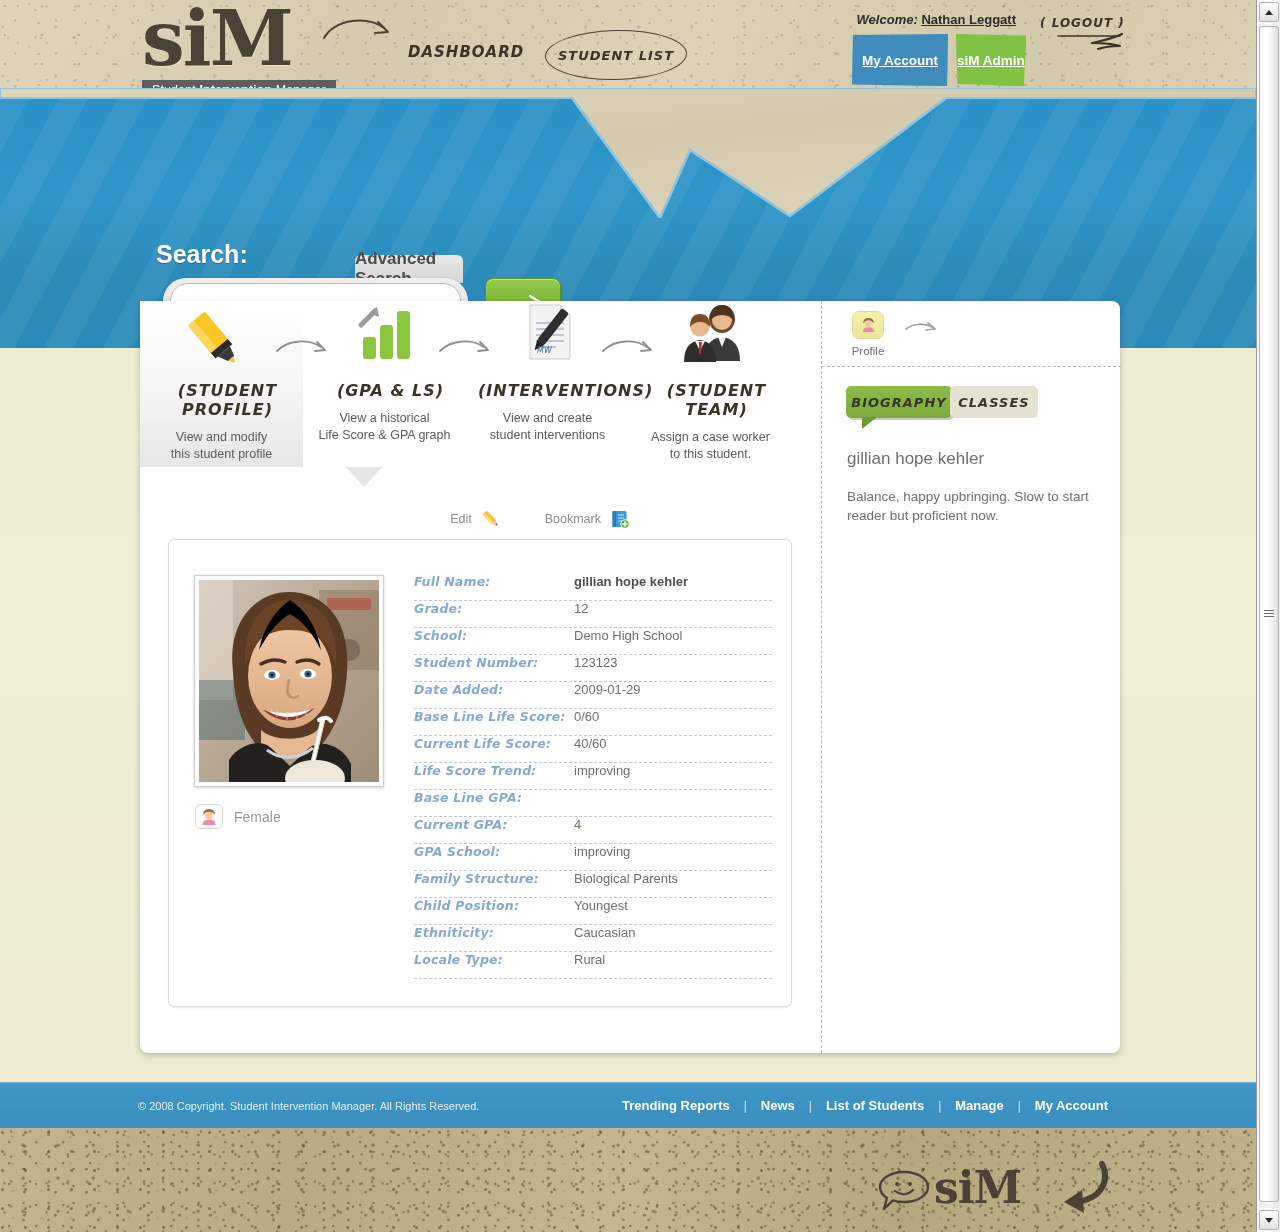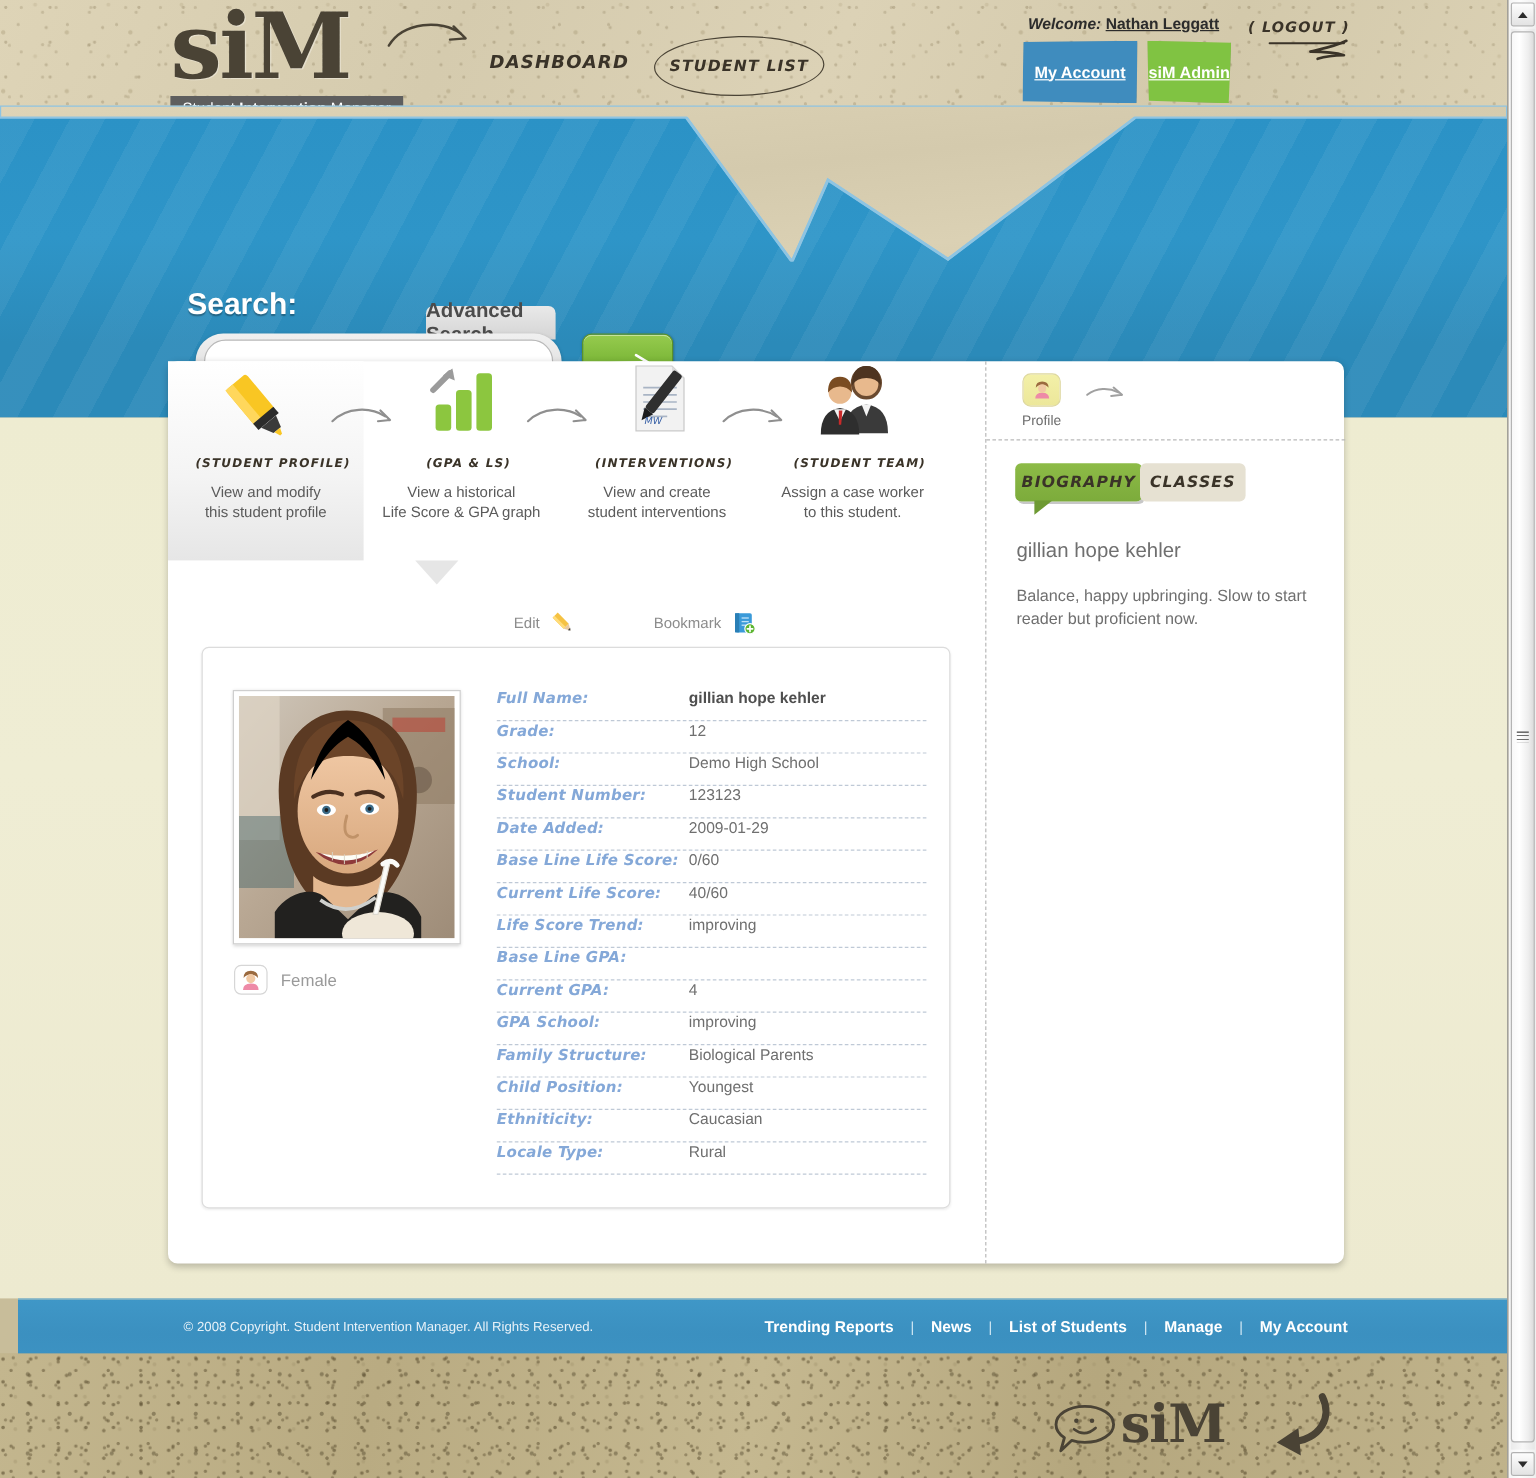--- a/index.html
+++ b/index.html
@@ -167,29 +167,29 @@
     background:#fff; border-radius:8px; box-shadow:0 2px 6px rgba(0,0,0,.22); }
   #card-left { position:absolute; left:0; top:0; width:680px; height:752px; }
   #card-right { position:absolute; left:681px; top:0; width:299px; height:752px;
     border-left:1px dashed #b9b9b9; }
 
   
   #iconnav { position:absolute; left:0; top:0; width:680px; height:166px; }
   .icon-cell { position:absolute; top:0; width:163px; height:166px; text-align:center; cursor:pointer; }
   .icon-cell.active { background:linear-gradient(180deg,#fff 0%, #f4f4f4 58%, #e6e6e6 100%); }
   .icon-cell .art { height:74px; display:flex; justify-content:center; padding-bottom:4px; }
-  .icon-cell .ttl { font-size:10px; margin-top:6px;padding-left:12px; }
+  .icon-cell .ttl { font-size:16px; margin-top:6px;padding-left:12px; }
   .icon-cell .sub { font-size:12.5px; color:#5b5b5b; line-height:17px; margin-top:10px; }
   #nav-pointer { position:absolute; left:206px; top:166px; width:0;height:0;
     border-left:18px solid transparent; border-right:18px solid transparent; border-top:20px solid #e6e6e6; }
   .mini-arrow { position:absolute; top:36px; width:56px; height:24px; }
 
   
   #toolbar { position:absolute; right:190px; top:208px; display:flex; align-items:center; gap:44px; }
-  .tb-item { display:flex; align-items:center; gap:9px; font-size:12.5px; color:#8c8c8c; cursor:pointer;margin-left:22px; }
+  .tb-item { display:flex; align-items:center; gap:9px; font-size:12.5px; color:#8c8c8c; cursor:pointer; }
 
   
   #profile-panel { position:absolute; left:28px; top:238px; width:624px; height:468px;
     background:#fff; border:1px solid #dcdcdc; border-radius:6px; box-shadow:0 1px 2px rgba(0,0,0,.07); }
   #photo-frame { position:absolute; left:25px; top:35px; width:190px; height:212px;
     background:#fff; border:1px solid #cfcfcf; padding:4px; box-shadow:0 1px 3px rgba(0,0,0,.18); }
   #photo { width:100%; height:100%; overflow:hidden; position:relative; }
   #gender-row { position:absolute; left:26px; top:264px; display:flex; align-items:center; gap:11px; }
   #gender-badge { width:28px; height:25px; border:1px solid #d6d6d6; border-radius:6px; background:#fff;
     display:flex; align-items:center; justify-content:center; }
@@ -218,21 +218,21 @@
   #tab-bio { left:24px; width:106px; background:linear-gradient(180deg,#8dbb47,#7cab3b); color:#f4f6c9;
     box-shadow:2px 2px 0 rgba(0,0,0,.22); }
   #tab-bio .nub { position:absolute; left:16px; bottom:-11px; width:0;height:0;
     border-left:0 solid transparent; border-right:15px solid transparent; border-top:12px solid #6e9a33; }
   #tab-classes { left:128px; width:88px; background:#e6e1d2; color:#5c564a; }
 
   #bio-name { position:absolute; left:25px; top:148px; font-size:17px; color:#6f6f6f; }
   #bio-text { position:absolute; left:25px; top:186px; width:250px; font-size:13.5px; color:#6f6f6f; line-height:19px; }
 
   
-  #footer { position:absolute; left:15px; top:1082px; width:1256px; height:60px;
+  #footer { position:absolute; left:0; top:1082px; width:1256px; height:60px;
     background:linear-gradient(180deg,#3f97c7 0%, #3b90c0 50%, #3d93c3 100%);
     border-top:1px solid #6bb1d8; border-bottom:2px solid #4c4534; }
   #copyright { position:absolute; left:138px; top:17px; font-size:11px; color:#e6f1f8; }
   #footlinks { position:absolute; right:148px; top:15px; display:flex; align-items:center; gap:0; }
   #footlinks a { font-size:13px; color:#fff; text-decoration:none; font-weight:bold; cursor:pointer; }
   #footlinks .sep { color:#cfe6f3; margin:0 14px; font-size:12px; }
 
   #bottomboard { position:absolute; left:0; top:1128px; width:1256px; height:104px; }
   #footer-logo { position:absolute; right:150px; top:28px; width:230px; height:70px; }
   #footer-sim { position:absolute; left:58px; top:6px;

